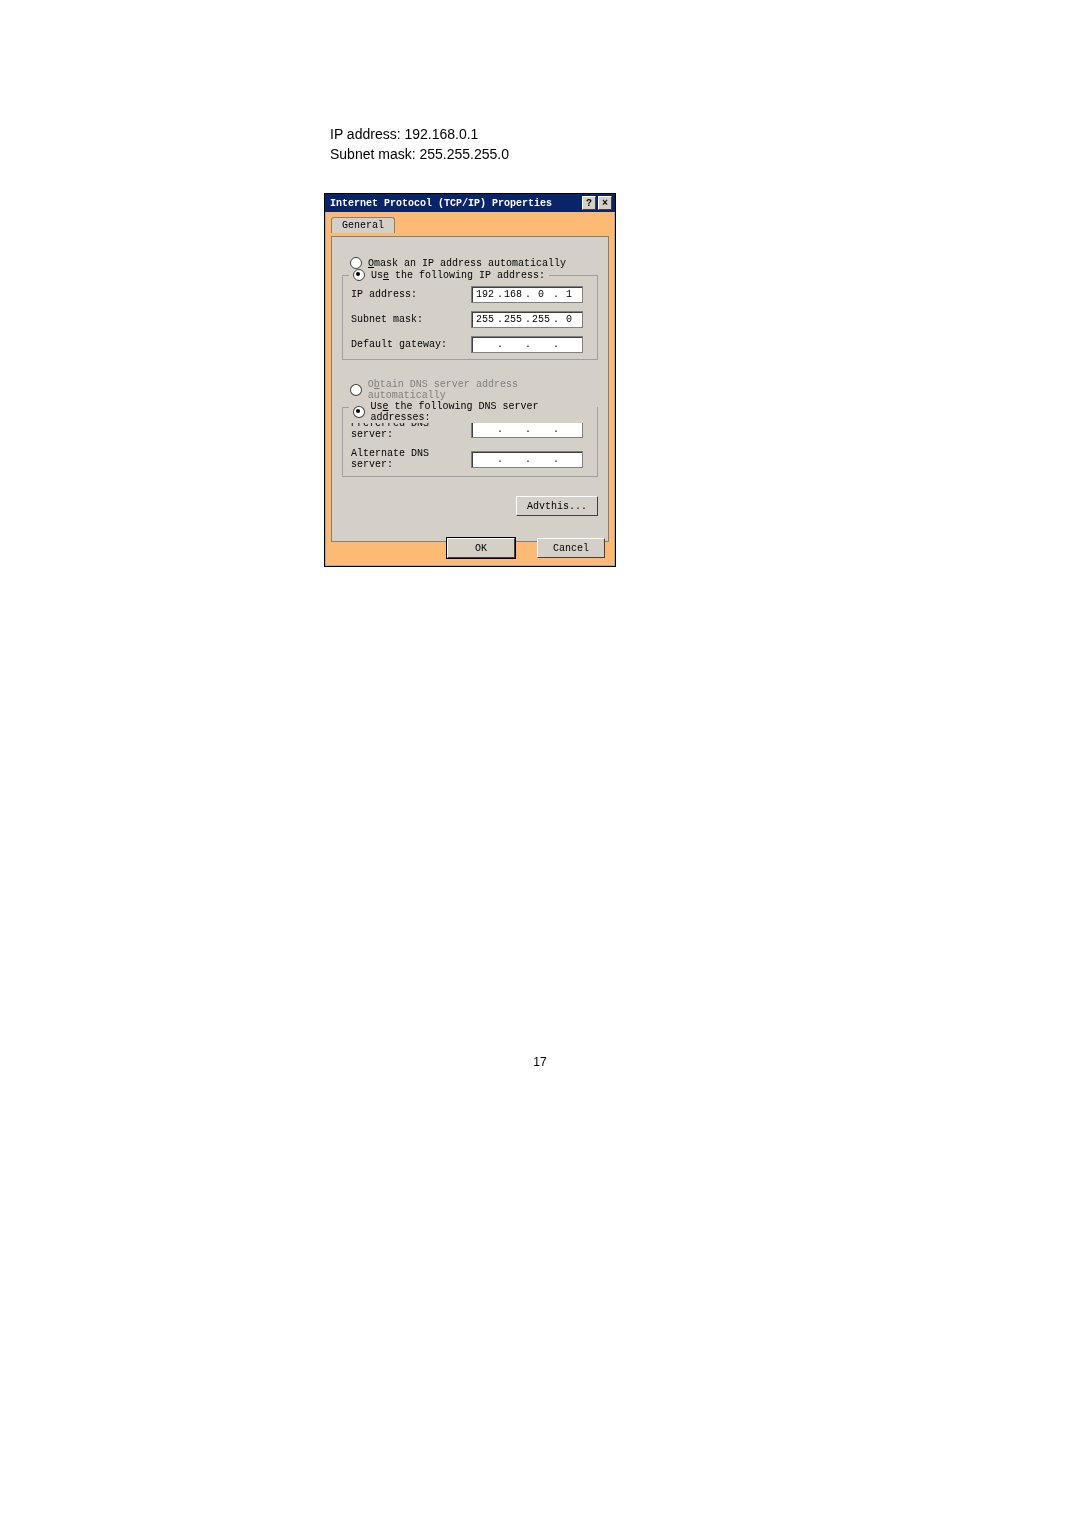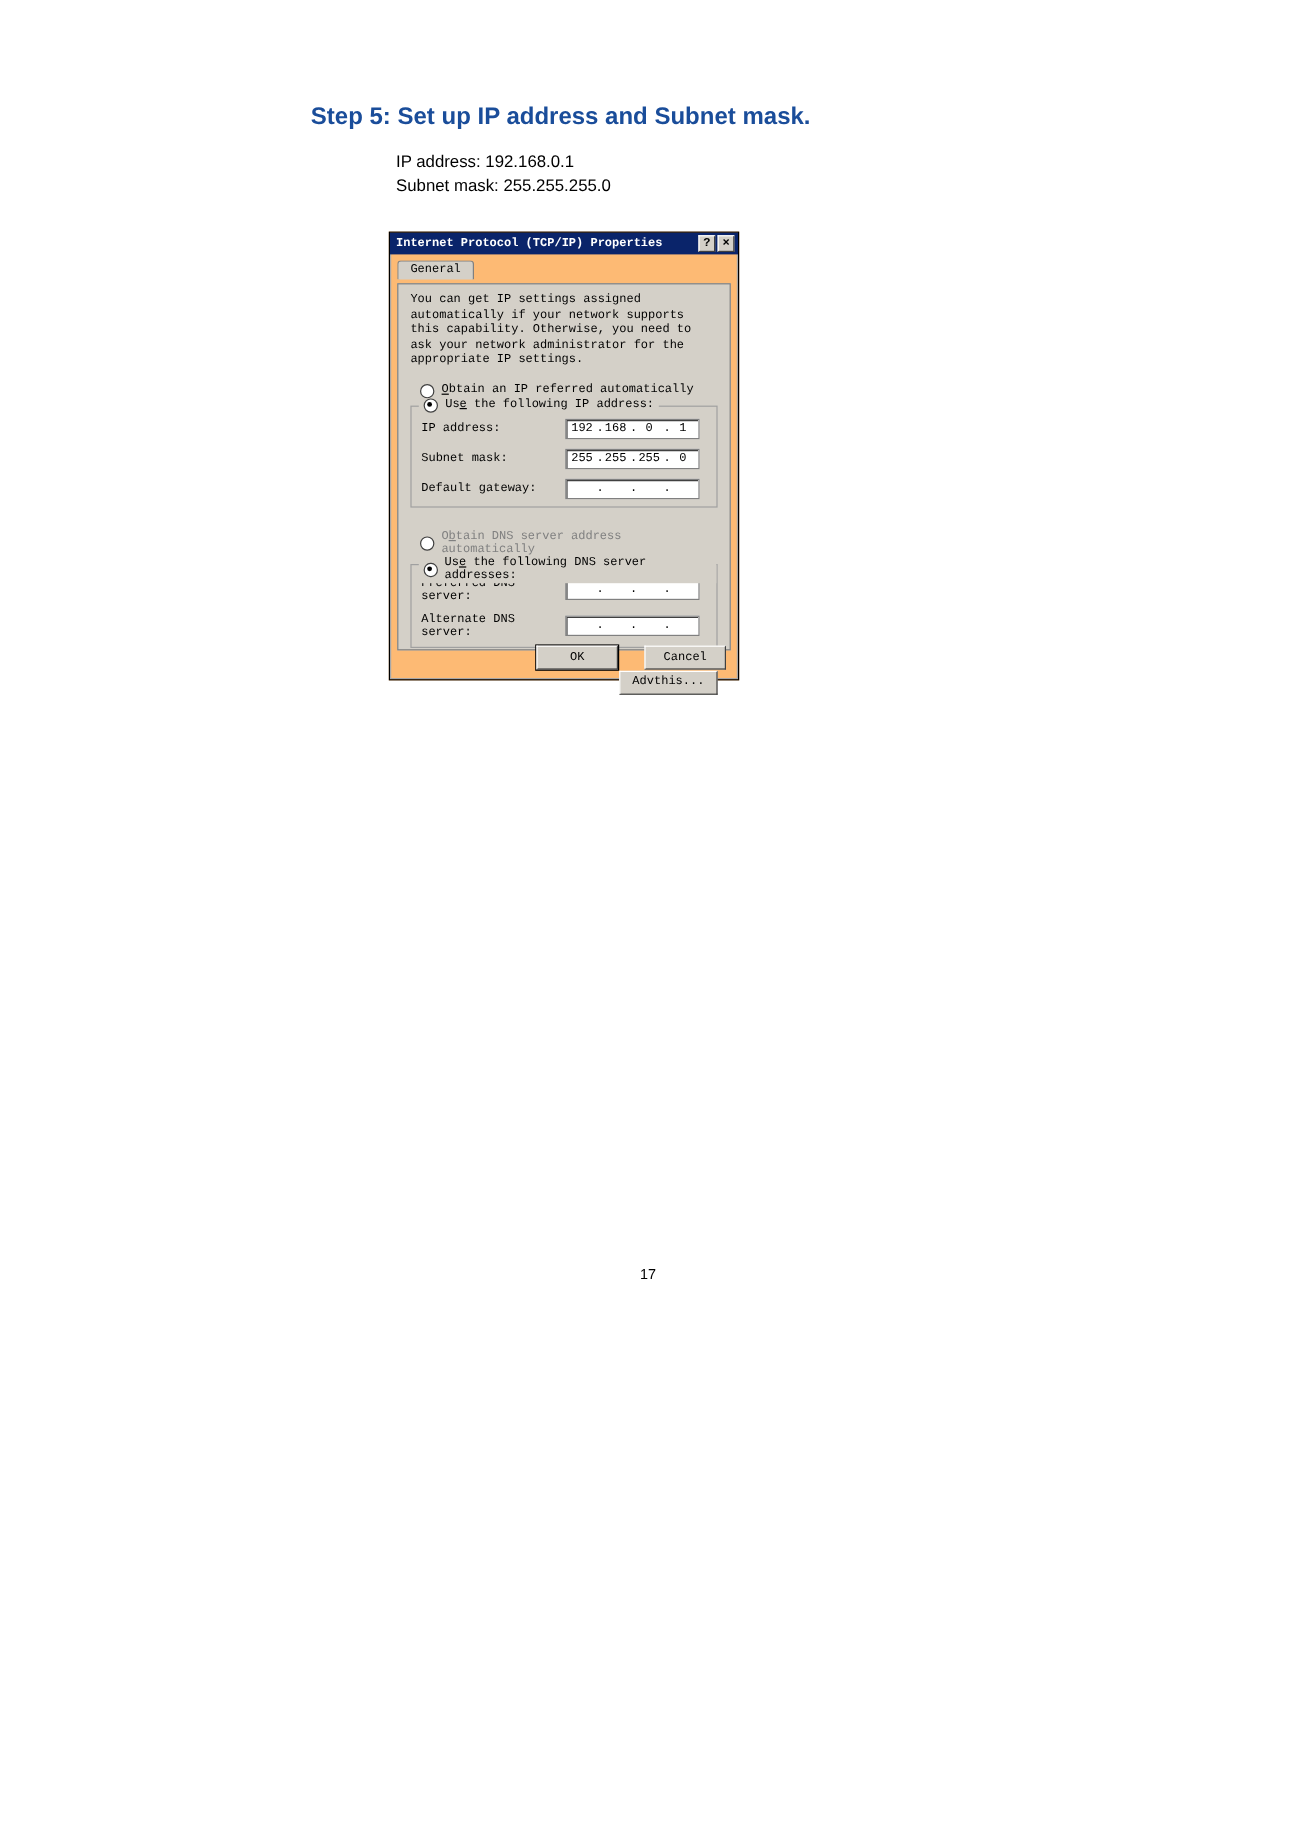--- a/index.html
+++ b/index.html
@@ -187,21 +187,20 @@
     top: 1055px;
     text-align: center;
     font-size: 12px;
   }
 </style>
 </head>
 <body>
 
 <div class="page">
 
-  <div class="step-title">Step 5:  Set up IP address and Subnet mask.</div>
 
   <div class="info-block">
     <div>IP address: 192.168.0.1</div>
     <div>Subnet mask: 255.255.255.0</div>
   </div>
 
   <div class="dialog">
     <div class="titlebar">
       <span class="caption">Internet Protocol (TCP/IP) Properties</span>
       <span class="sysbtn">
@@ -211,26 +210,25 @@
         <span>×</span>
       </span>
     </div>
 
     <div class="dlg-body">
       <div class="tab-strip">
         <span class="tab">General</span>
       </div>
       <div class="tab-panel">
 
-        <div class="desc">You can get IP settings assigned automatically if your network supports this capability. Otherwise, you need to ask your network administrator for the appropriate IP settings.</div>
 
         <div class="radio-row">
           <span class="radio"></span>
           <span class="radio-label">
-            <span class="u">O</span><span>btain an IP referred automatically</span>
+            <span class="u">O</span><span>mask an IP address automatically</span>
           </span>
         </div>
 
         <div class="groupbox" style="margin-top:6px;">
           <span class="legend">
             <span class="radio selected"></span>
             <span class="radio-label">
               <span>Us</span><span class="u">e</span><span> the following IP address:</span>
             </span>
           </span>

